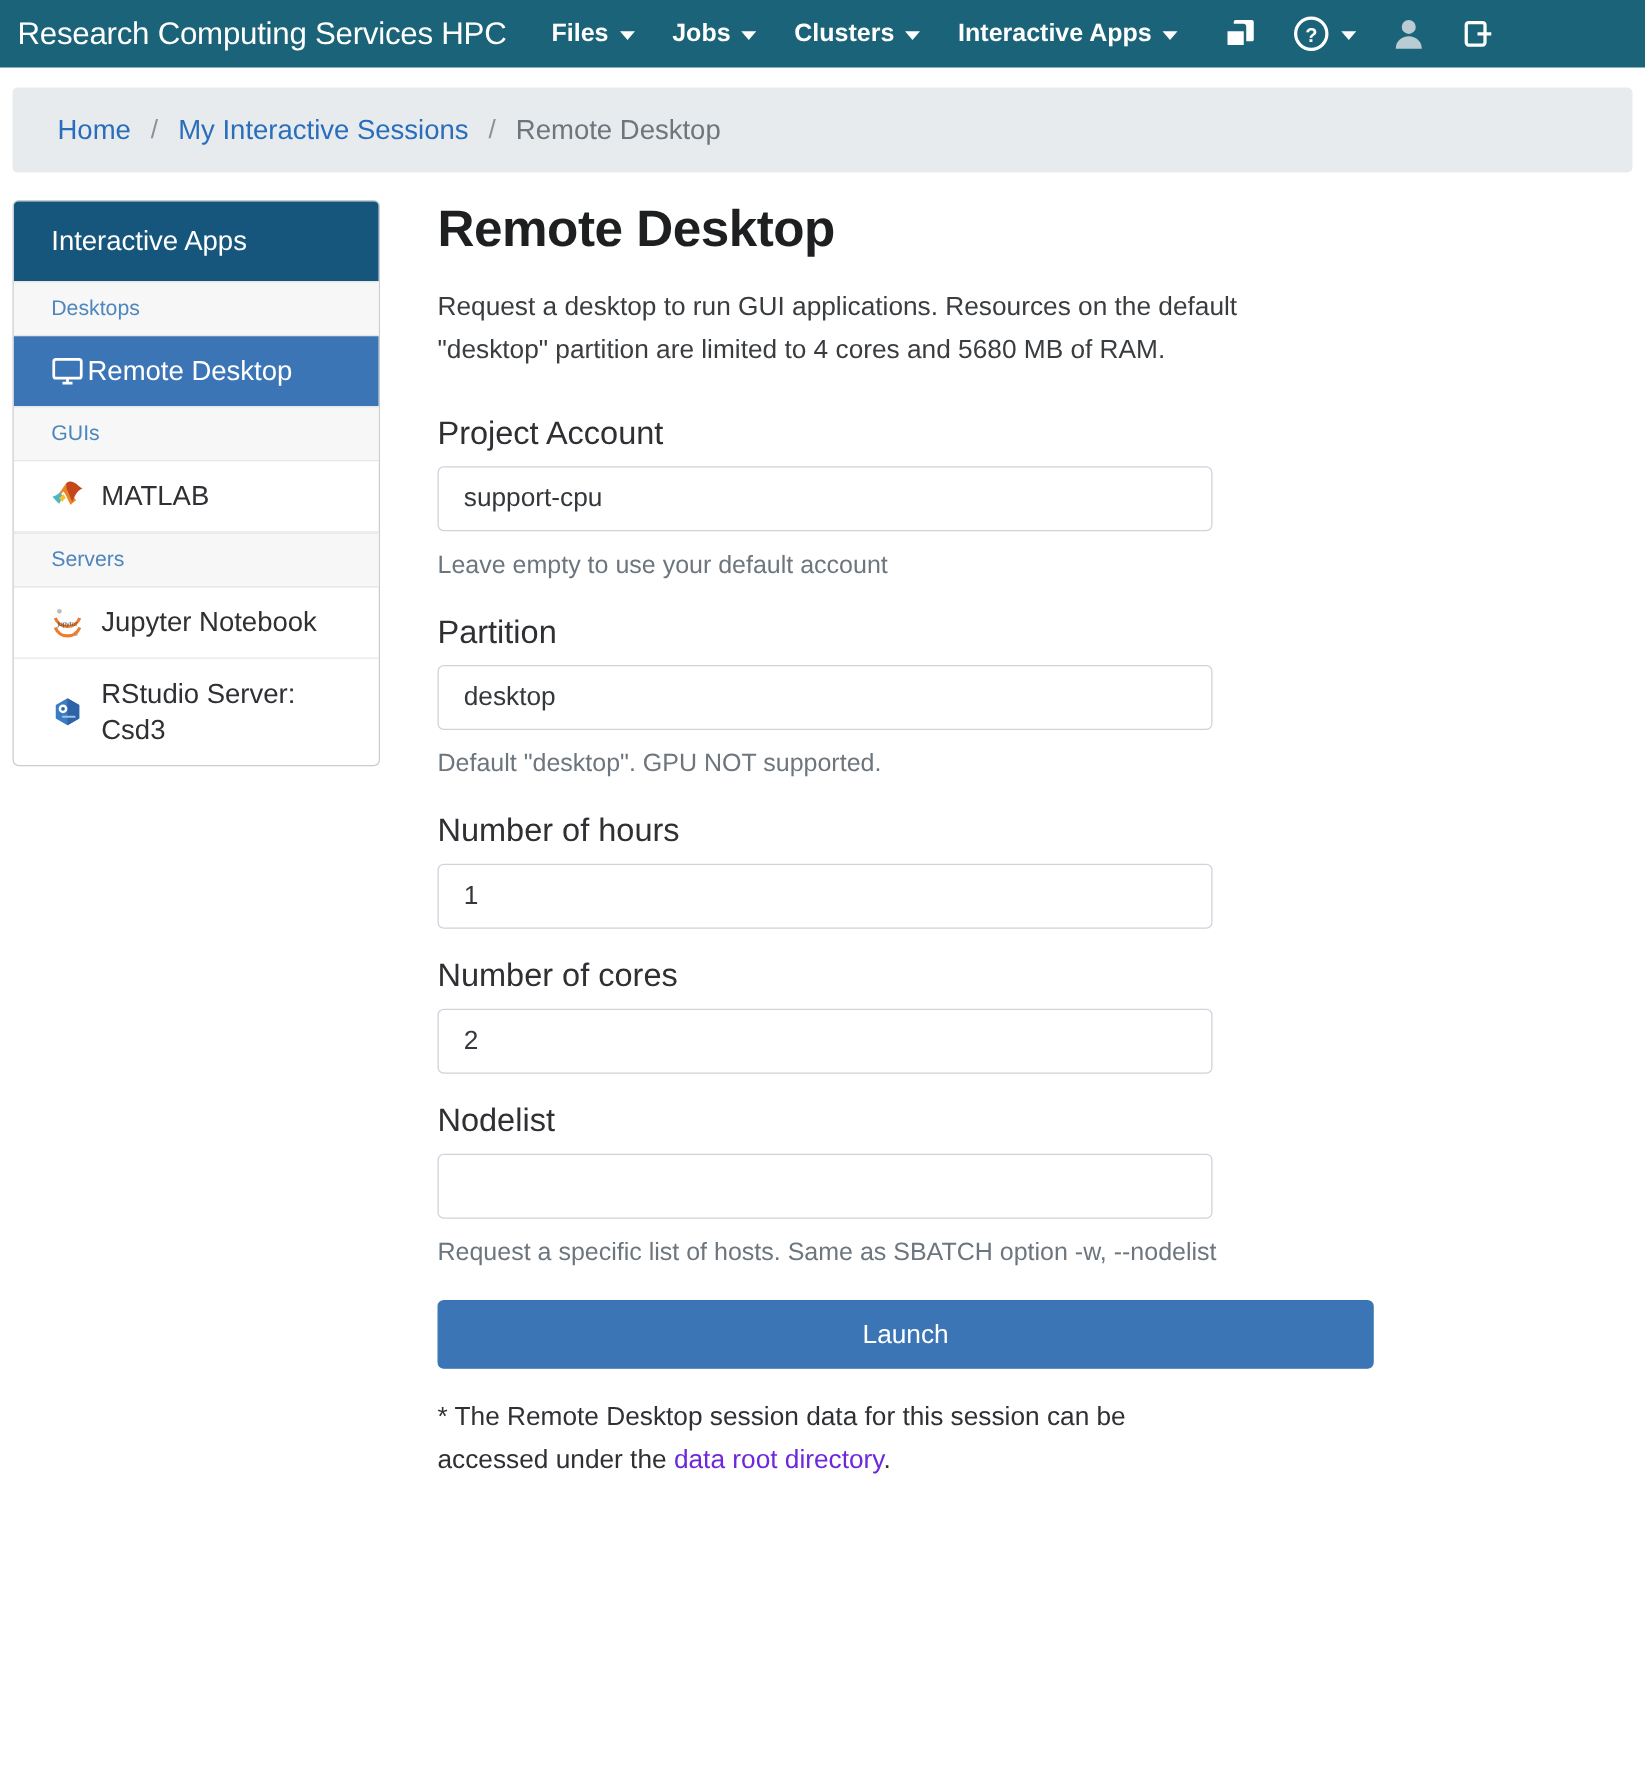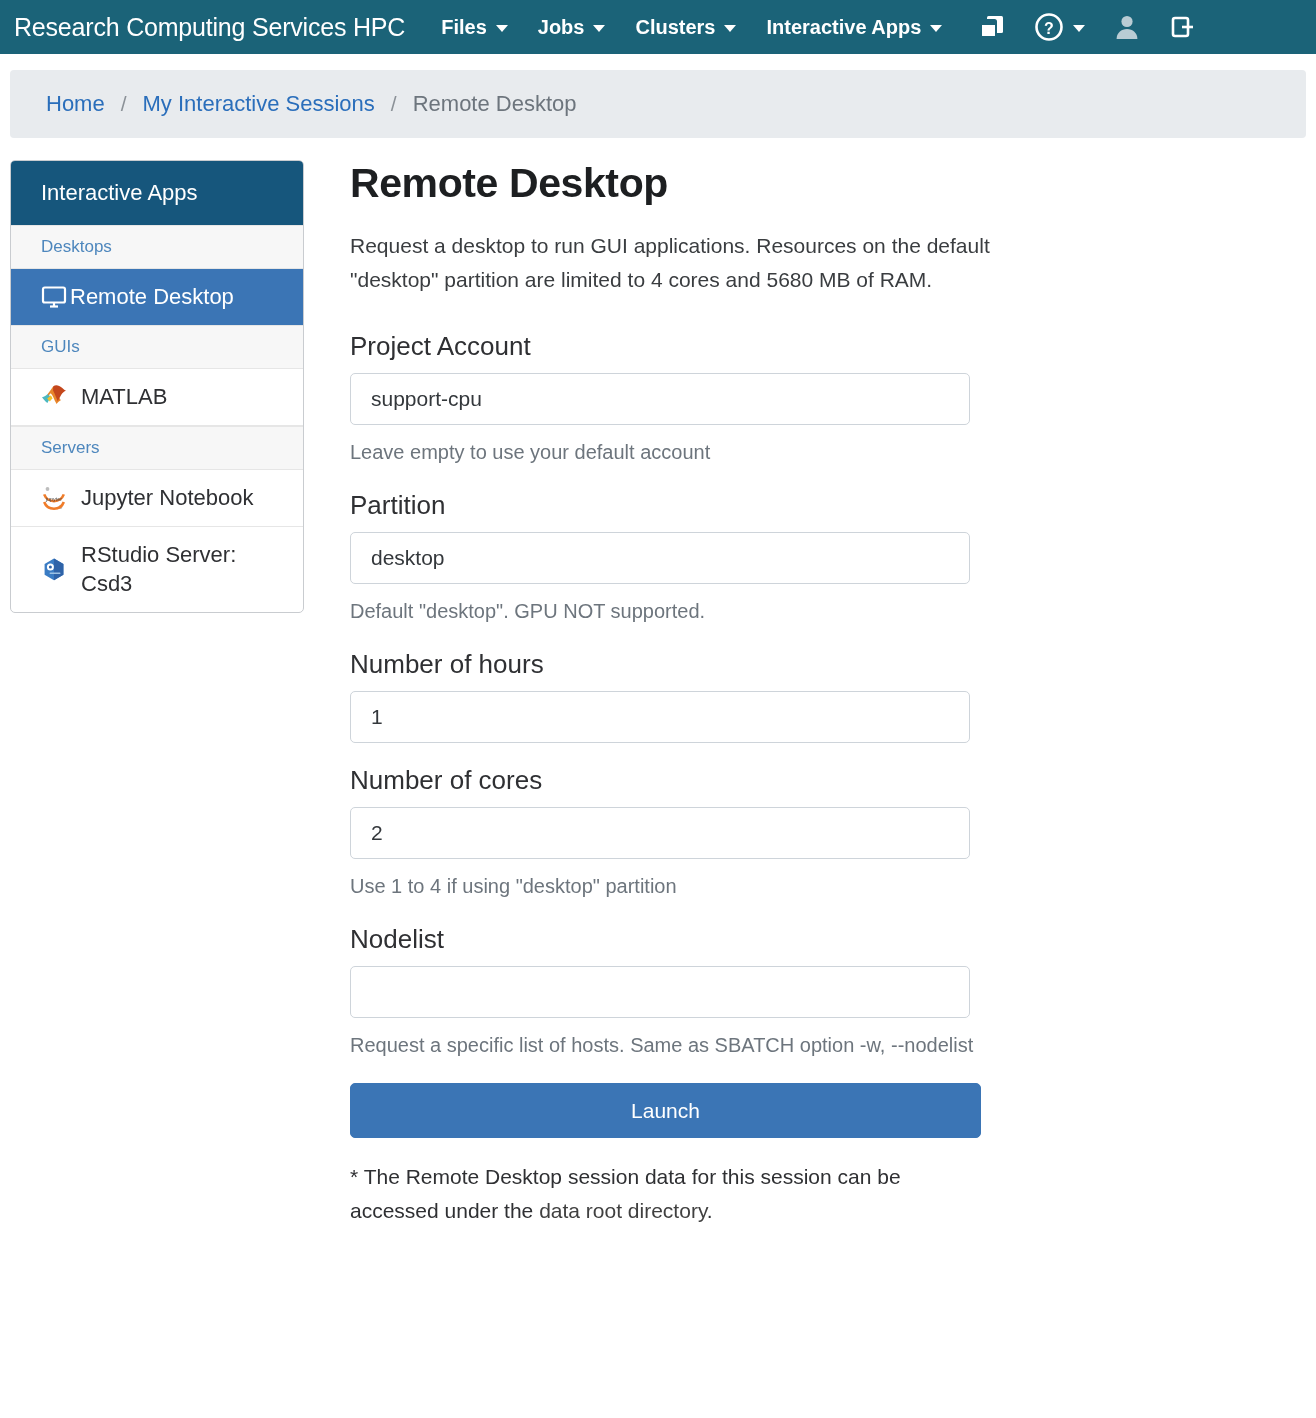--- a/index.html
+++ b/index.html
@@ -183,41 +183,41 @@
     outline: none;
   }
   .form-help {
     display: block;
     font-size: 20px;
     color: #6d757d;
     margin-top: 11px;
     line-height: 1.6;
   }
   .btn-launch {
-    width: 631px;
+    width: 749px;
     height: 55px;
     background: #3b75b5;
     border: 1px solid #3b75b5;
     border-radius: 5px;
     color: #ffffff;
     font-size: 21px;
     font-family: "Liberation Sans", sans-serif;
     cursor: pointer;
     margin-top: 14px;
     display: block;
   }
   .footnote {
     font-size: 21px;
     color: #2f3033;
     line-height: 1.62;
     margin-top: 22px;
     width: 640px;
   }
   .footnote a {
-    color: #404040;
+    color: #6d28d9;
     text-decoration: none;
     cursor: pointer;
   }
 </style>
 </head>
 <body>
 
 <div class="navbar">
   <div class="brand">Research Computing Services HPC</div>
 
@@ -352,21 +352,20 @@
       </div>
 
       <div class="form-group">
         <label class="form-label">Number of hours</label>
         <input class="form-control" type="text" value="1" style="">
       </div>
 
       <div class="form-group">
         <label class="form-label">Number of cores</label>
         <input class="form-control" type="text" value="2" style="">
-        <small class="form-help">Use 1 to 4 if using "desktop" partition</small>
       </div>
 
       <div class="form-group">
         <label class="form-label">Nodelist</label>
         <input class="form-control" type="text" value="" style="">
         <small class="form-help">Request a specific list of hosts. Same as SBATCH option -w, --nodelist</small>
       </div>
 
       <button class="btn-launch" type="submit">Launch</button>
     </form>

